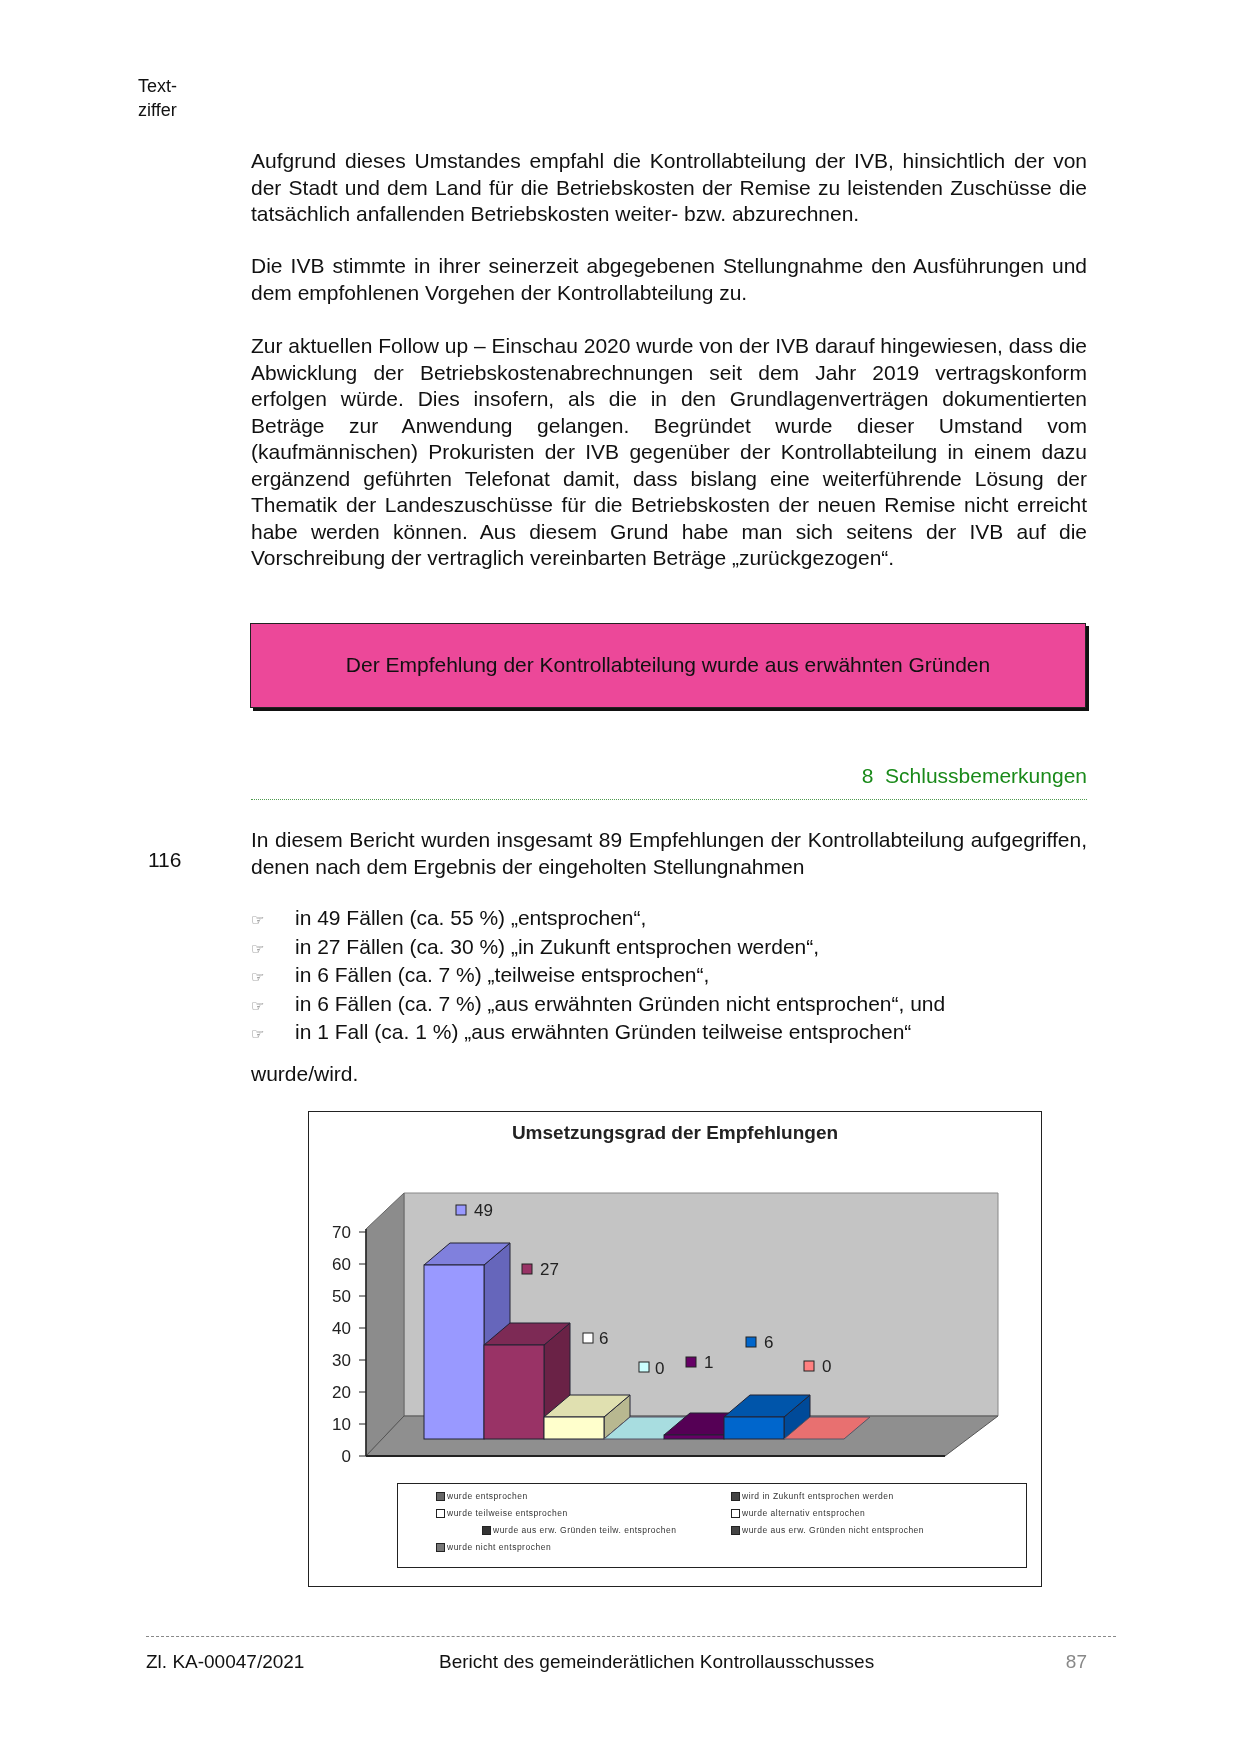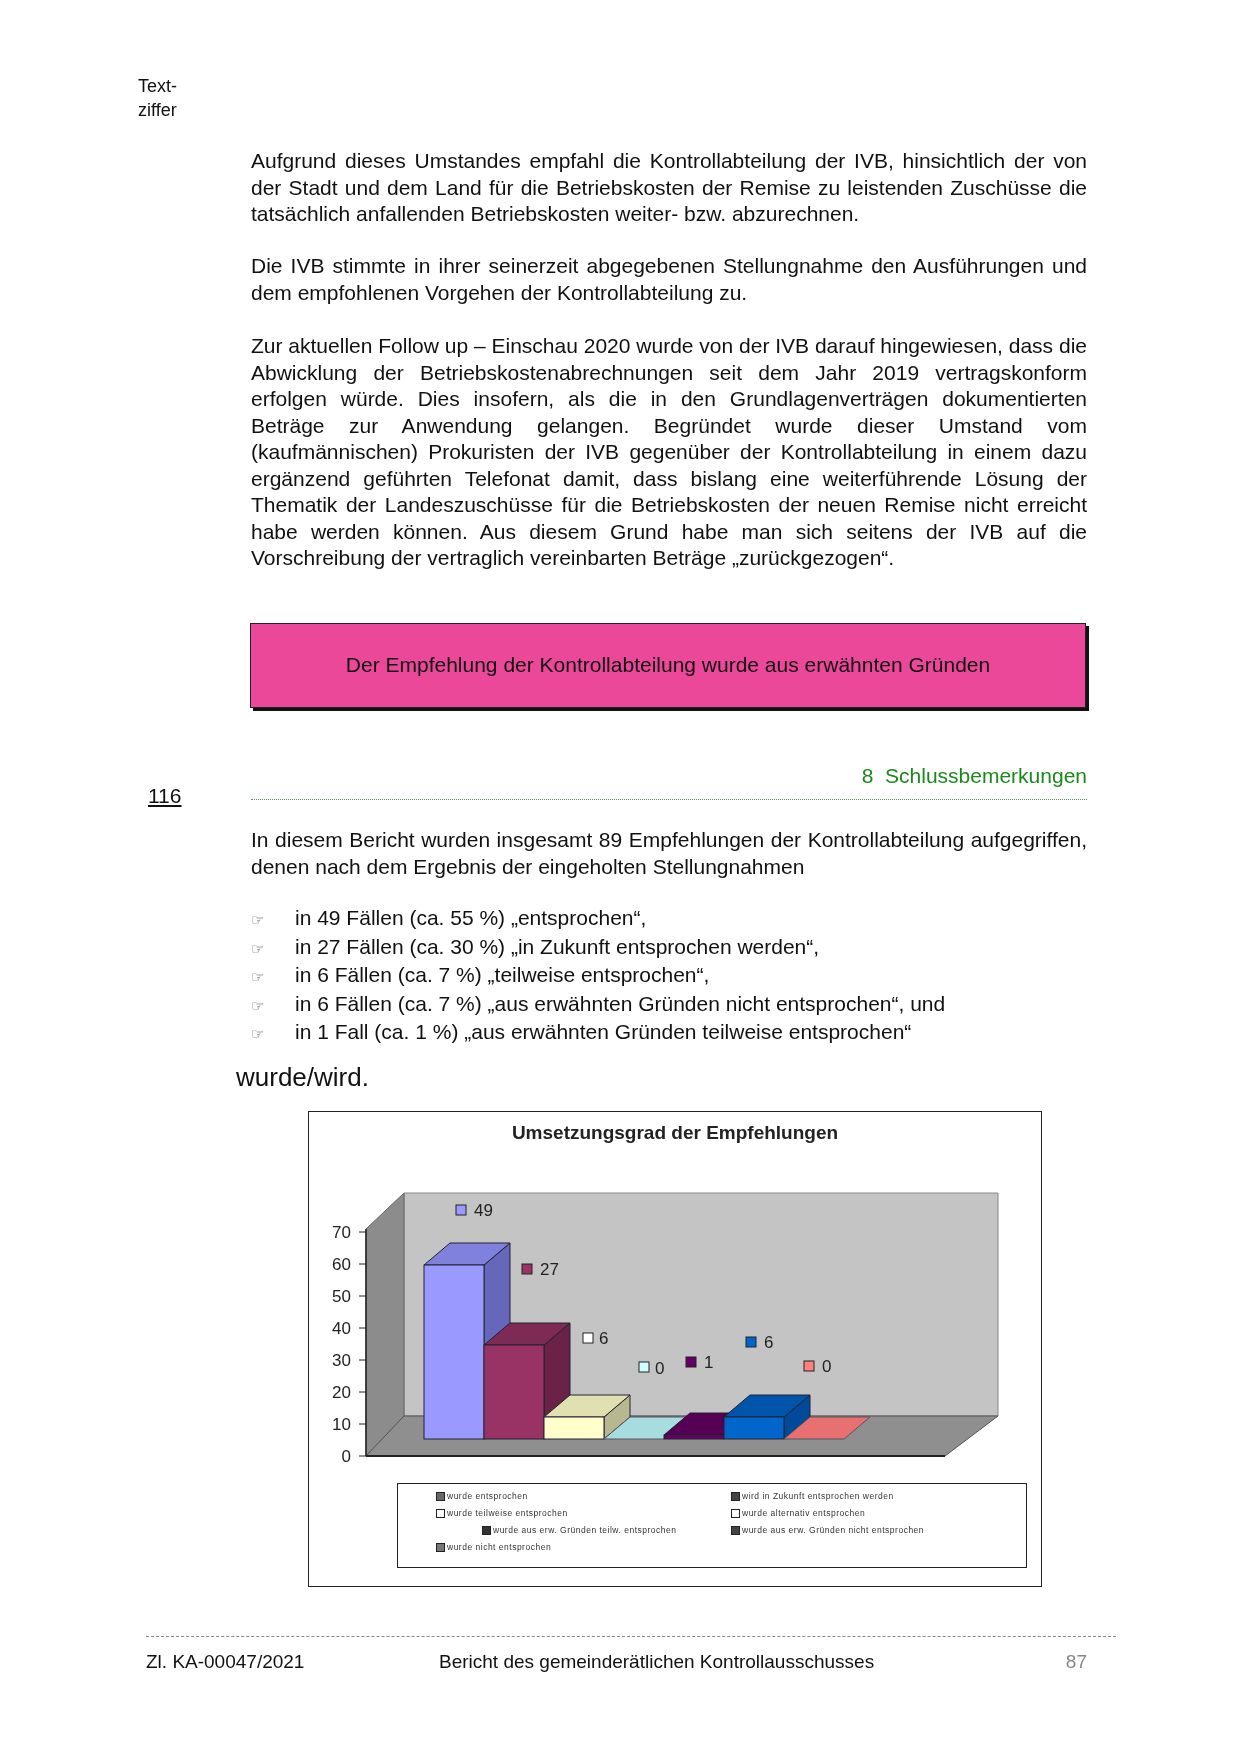--- a/index.html
+++ b/index.html
@@ -6,26 +6,26 @@
     body { width: 1241px; height: 1754px; position: relative; font-family: "Liberation Sans", sans-serif; color: #111; overflow: hidden; }
     .margin-label { position: absolute; left: 138px; top: 74px; font-size: 18px; line-height: 24px; }
     .para { position: absolute; left: 251px; width: 836px; font-size: 21px; line-height: 26.5px; text-align: justify; }
     .para.last-left { text-align-last: left; }
     #p1 { top: 148px; }
     #p2 { top: 253px; }
     #p3 { top: 333px; }
     .box { position: absolute; left: 250px; top: 623px; width: 834px; height: 83px; background: #ec4899; border: 1.5px solid #222; box-shadow: 3px 3px 0 #111; text-align: center; font-size: 21px; line-height: 26.5px; display: flex; flex-direction: column; justify-content: center; }
     .section-heading { position: absolute; right: 154px; top: 764px; font-size: 21px; color: #1a8a1a; }
     .section-rule { position: absolute; left: 251px; top: 799px; width: 836px; border-top: 1.5px dotted #4f9a4f; }
-    .tz-number { position: absolute; left: 148px; top: 784px; font-size: 21px; text-decoration: underline; }
+    .tz-number { position: absolute; left: 148px; top: 848px; font-size: 21px; }
     #p4 { top: 827px; }
     .bullets { position: absolute; left: 251px; top: 905px; width: 836px; list-style: none; margin: 0; padding: 0; font-size: 21px; line-height: 26.5px; }
     .bullets li { display: flex; align-items: baseline; }
     .bullets .hand { width: 44px; font-size: 15px; color: #555; }
-    .closing { position: absolute; left: 236px; top: 1062px; font-size: 26px; }
+    .closing { position: absolute; left: 251px; top: 1062px; font-size: 21px; }
     
     .chart { position: absolute; left: 308px; top: 1111px; width: 732px; height: 474px; border: 1.2px solid #222; background: #fff; }
     .chart-title { position: absolute; left: 0; right: 0; top: 10px; text-align: center; font-weight: bold; font-size: 19px; color: #222; }
     .chart svg { position: absolute; left: 0; top: 0; }
     .legend { position: absolute; left: 88px; top: 371px; width: 628px; height: 83px; border: 1px solid #222; background: #fff; font-size: 8.5px; color: #333; }
     .legend-item { position: absolute; display: flex; align-items: center; letter-spacing: 0.5px; }
     .legend-swatch { width: 7px; height: 7px; border: 1px solid #222; margin-right: 2px; }
     
     .footer-rule { position: absolute; left: 146px; top: 1636px; width: 970px; border-top: 1.5px dashed #888; }
     .footer-left { position: absolute; left: 146px; top: 1651px; font-size: 19px; }

